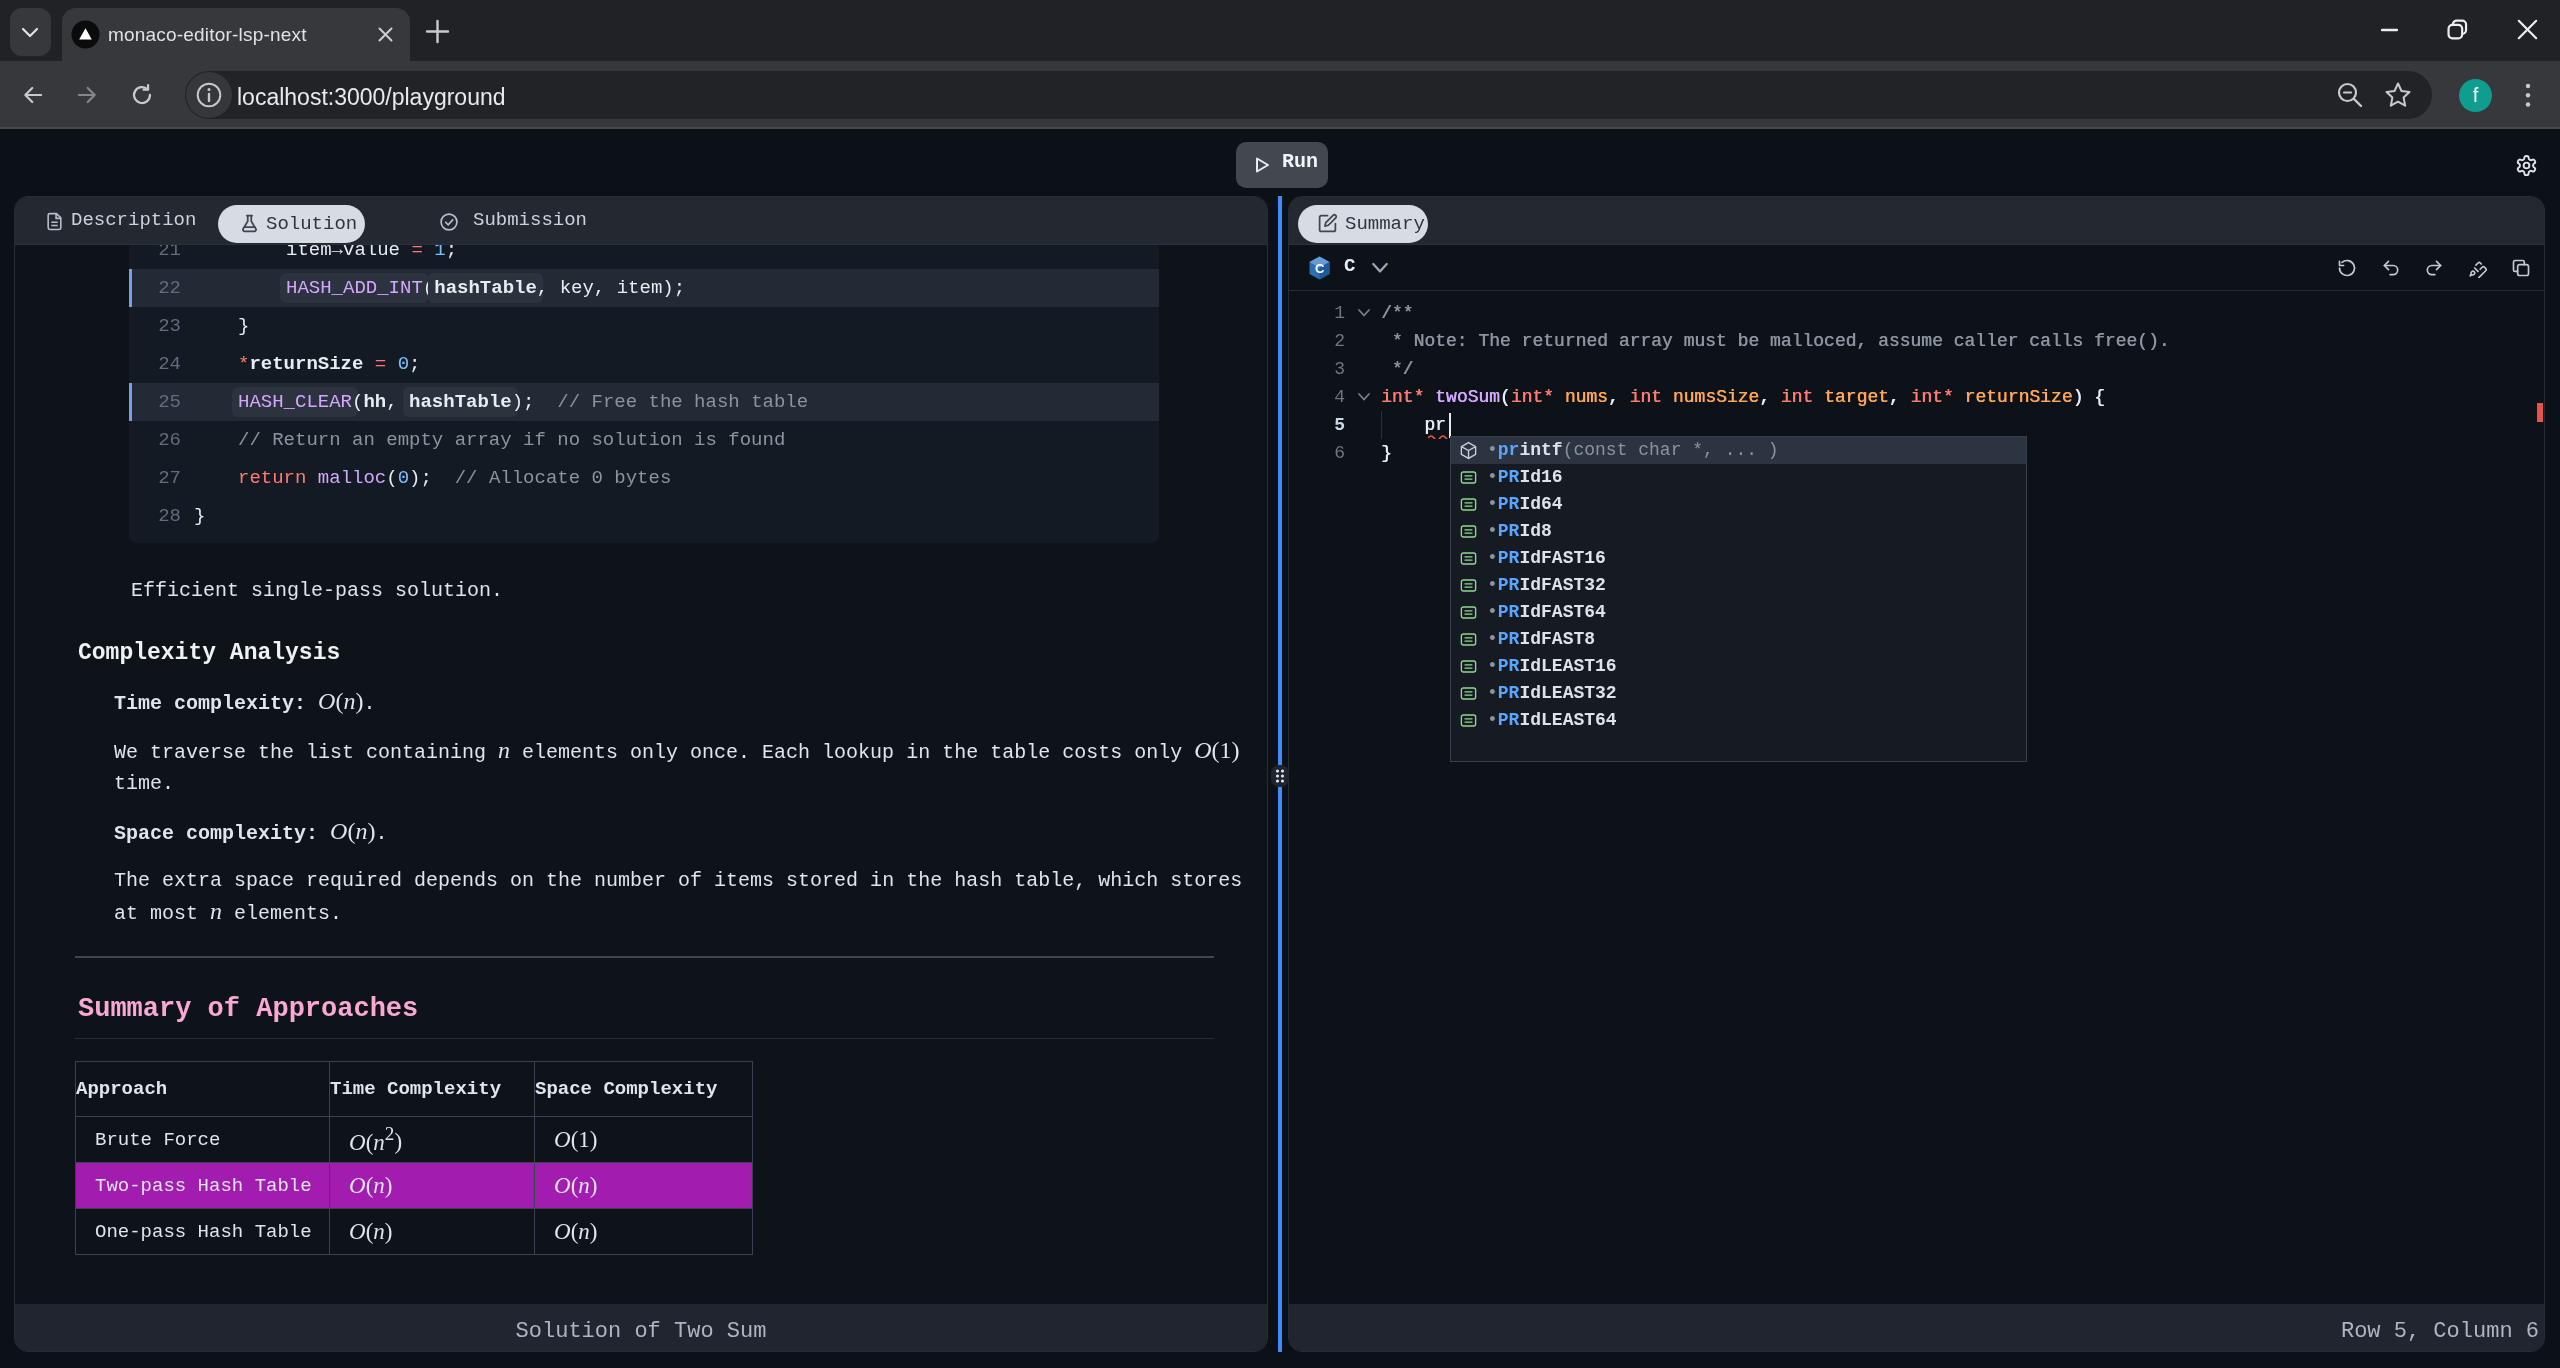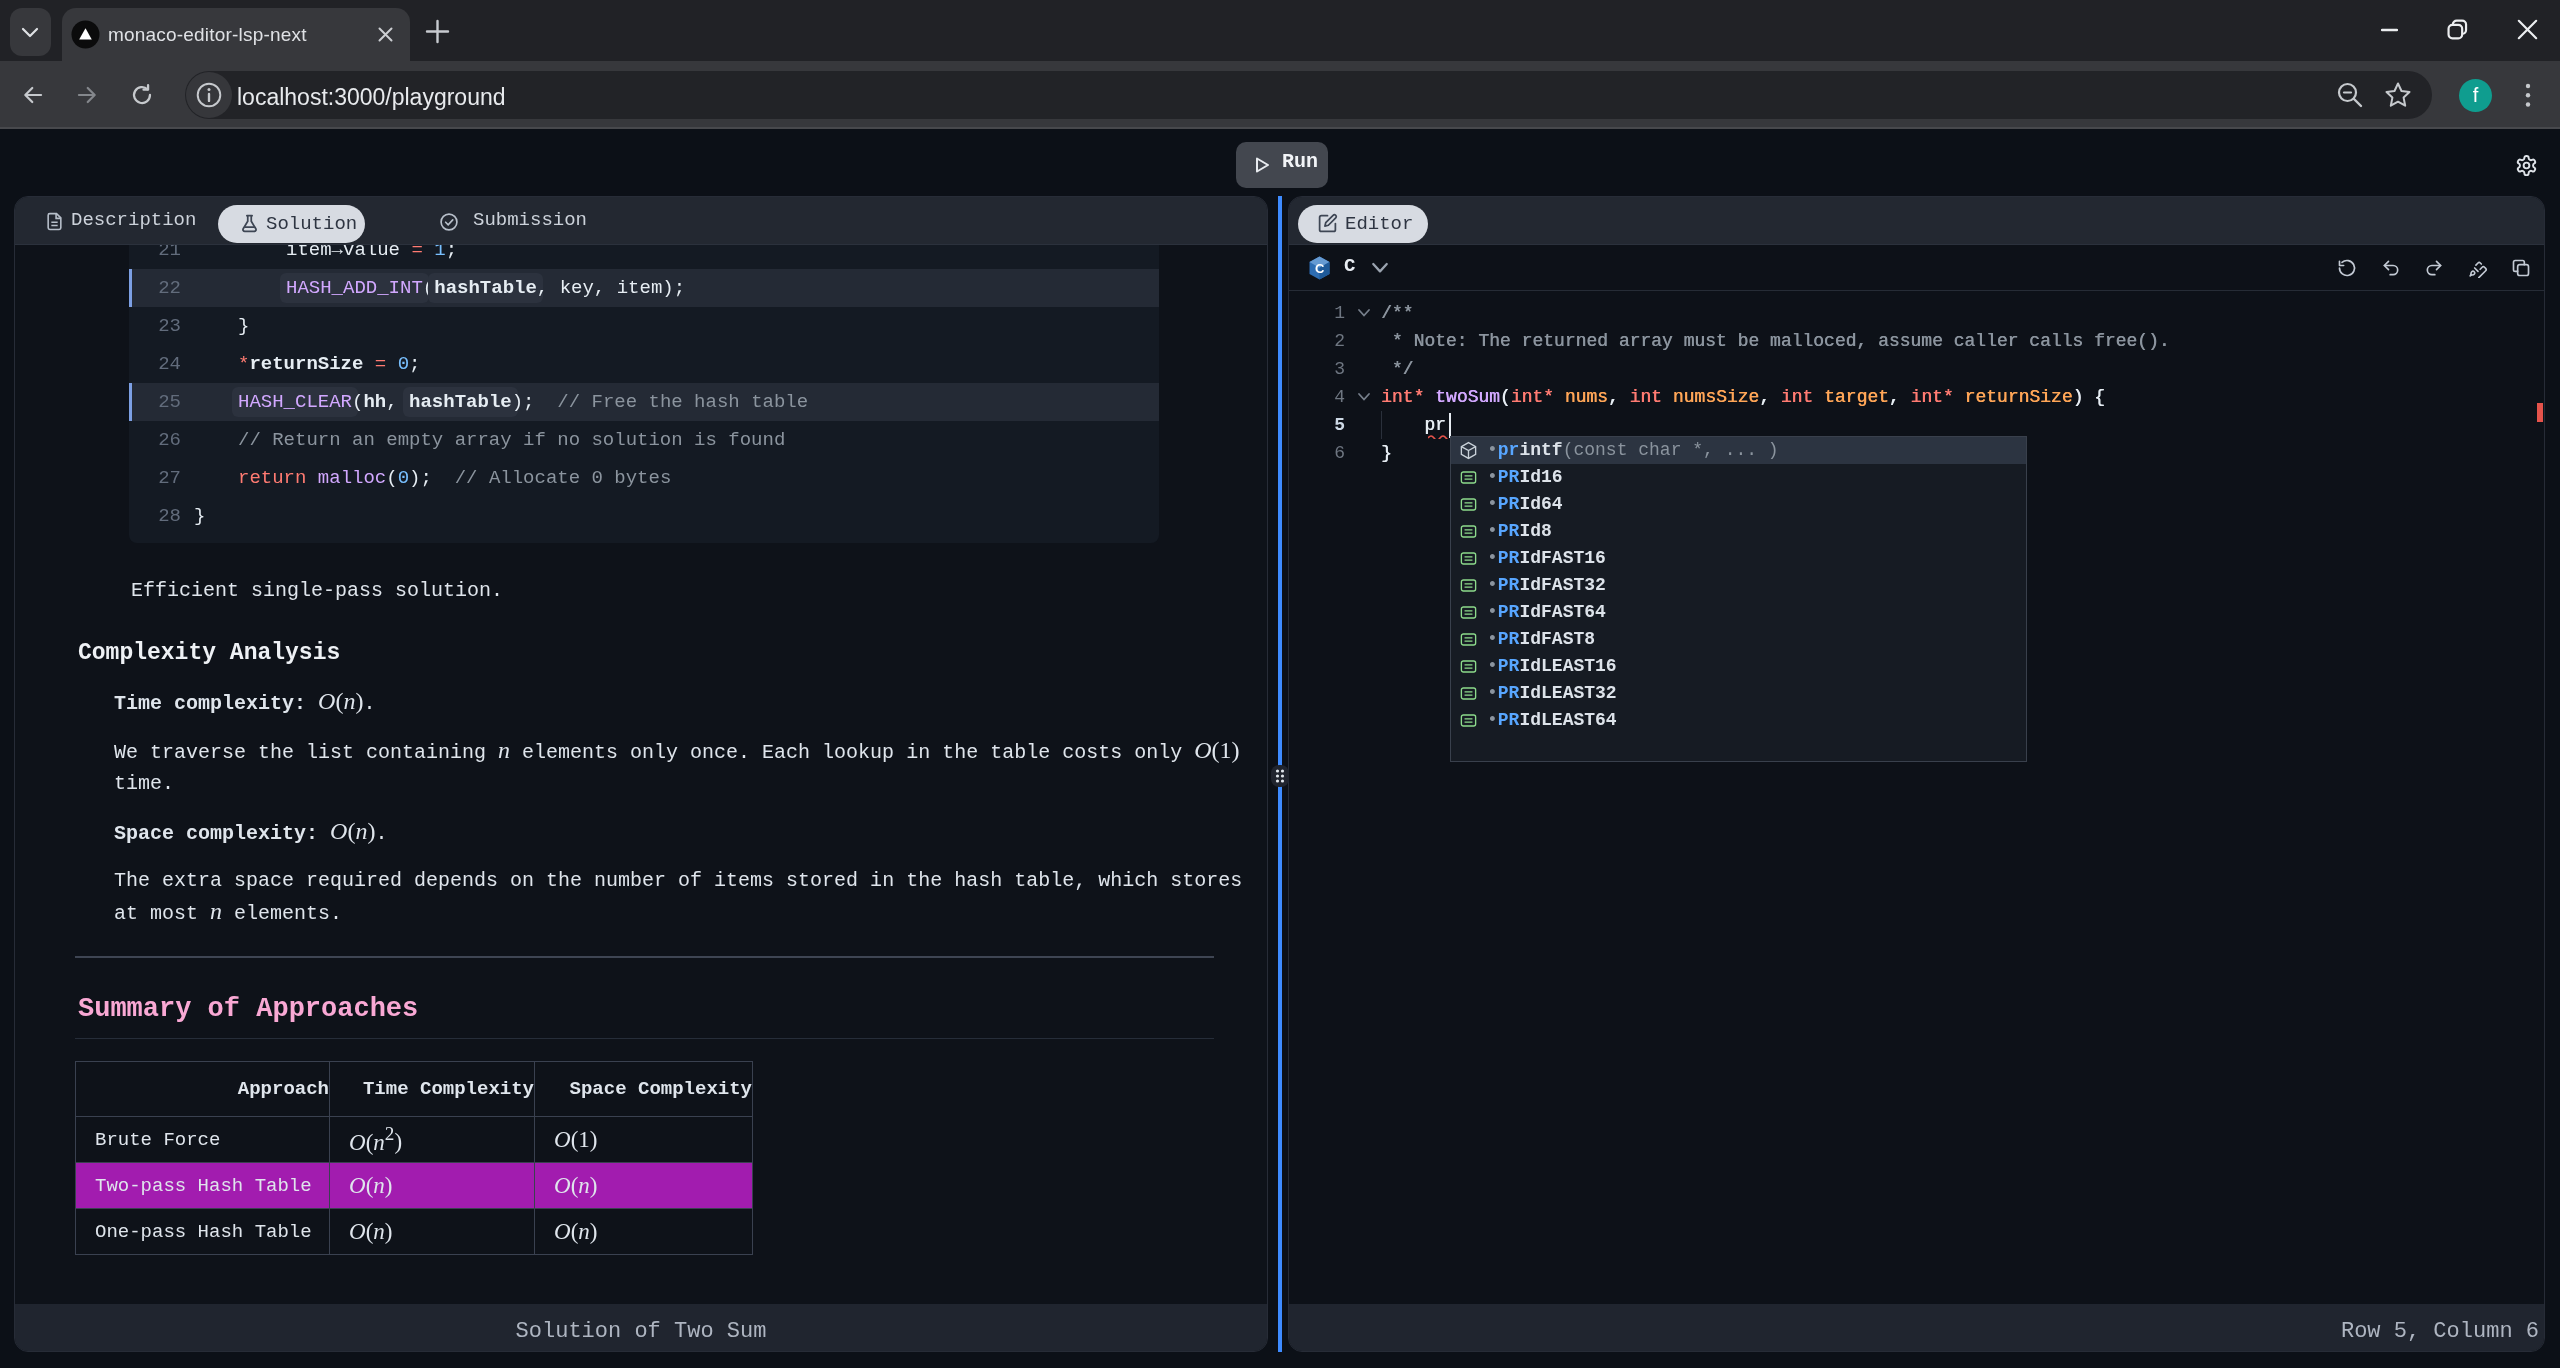--- a/index.html
+++ b/index.html
@@ -39,21 +39,21 @@
   .mathv { font-family:"Liberation Serif", serif; font-style:italic; font-size:24px; }
   .mathn { font-family:"Liberation Serif", serif; font-style:normal; font-size:24px; }
   
   .erow { position:relative; height:28px; line-height:28px; font-size:18px; color:#e6edf3; white-space:pre; }
   .erow .ec { text-shadow:0.5px 0 0 currentColor; }
   .erow .eln { position:absolute; left:0px; width:56px; text-align:right; color:#6e7681; }
   .erow .ec { position:absolute; left:92px; }
   svg { display:block; }
   #stable { border-collapse:collapse; font-size:19px; color:#dfe5ec; }
   #stable th, #stable td { border:1px solid #3a4150; }
-  #stable th { height:55px; font-size:19px; text-align:right; font-weight:bold; }
+  #stable th { height:55px; font-size:19px; text-align:left; font-weight:bold; }
   #stable td { height:46px; padding-left:19px; text-align:left; }
   #stable td .mathv, #stable td .mathn { font-size:23px; }
   #stable tr.alt { background:#a21caf;margin-top:28px; }
   .sug { position:relative; height:27px; line-height:27px; font-size:18px; font-weight:bold; color:#dde3ea; white-space:pre; }
   .sug .match { color:#58a6ff; font-weight:bold; }
   .sug .dim { color:#8b949e; font-weight:normal; }
   .sug.sel { background:#2c3441; }
   .sugico { position:absolute; left:8px; top:4px; }
 </style>
 </head>
@@ -204,21 +204,21 @@
       <div class="abs" style="left:458px;top:12px;font-size:19px;color:#ccd2da">Submission</div>
     </div>
   </div>
   <div class="abs panel" id="rpanel">
     <div class="abs phead">
       <div class="abs pill" style="left:9px;width:130px">
         <svg class="abs" style="left:19px;top:8px" width="21" height="21" viewBox="0 0 24 24" fill="none" stroke="#3e4654" stroke-width="2" stroke-linecap="round" stroke-linejoin="round">
             <path d="M12 3H5a2 2 0 0 0-2 2v14a2 2 0 0 0 2 2h14a2 2 0 0 0 2-2v-7"></path>
             <path d="M18.4 2.6a2.1 2.1 0 0 1 3 3L13 14l-4 1 1-4 8.4-8.4z"></path>
           </svg>
-        <div class="abs" style="left:47px;top:0px;font-weight:500">Editor</div>
+        <div class="abs" style="left:47px;top:0px;font-weight:500">Summary</div>
       </div>
     </div>
     <div class="abs" id="etoolbar" style="left:0;top:48px;right:0;height:46px;border-bottom:1px solid #262c36">
       <svg class="abs" style="left:19px;top:11px" width="23" height="24" viewBox="0 0 23 24">
           <path d="M11.5 0.5 L21.5 6 V18 L11.5 23.5 L1.5 18 V6 Z" fill="#2d6db3"></path>
           <path d="M11.5 0.5 L21.5 6 L11.5 11.8 L1.5 6 Z" fill="#659ad2"></path>
           <path d="M21.5 6 V18 L11.5 23.5 V11.8 Z" fill="#1e5a99"></path>
           <text x="11.7" y="16.8" font-family="Liberation Sans" font-size="13" font-weight="bold" fill="#fff" text-anchor="middle">C</text>
         </svg>
       <div class="abs" style="left:55px;top:10px;font-size:19px;font-weight:bold;color:#e8edf3">C</div>

